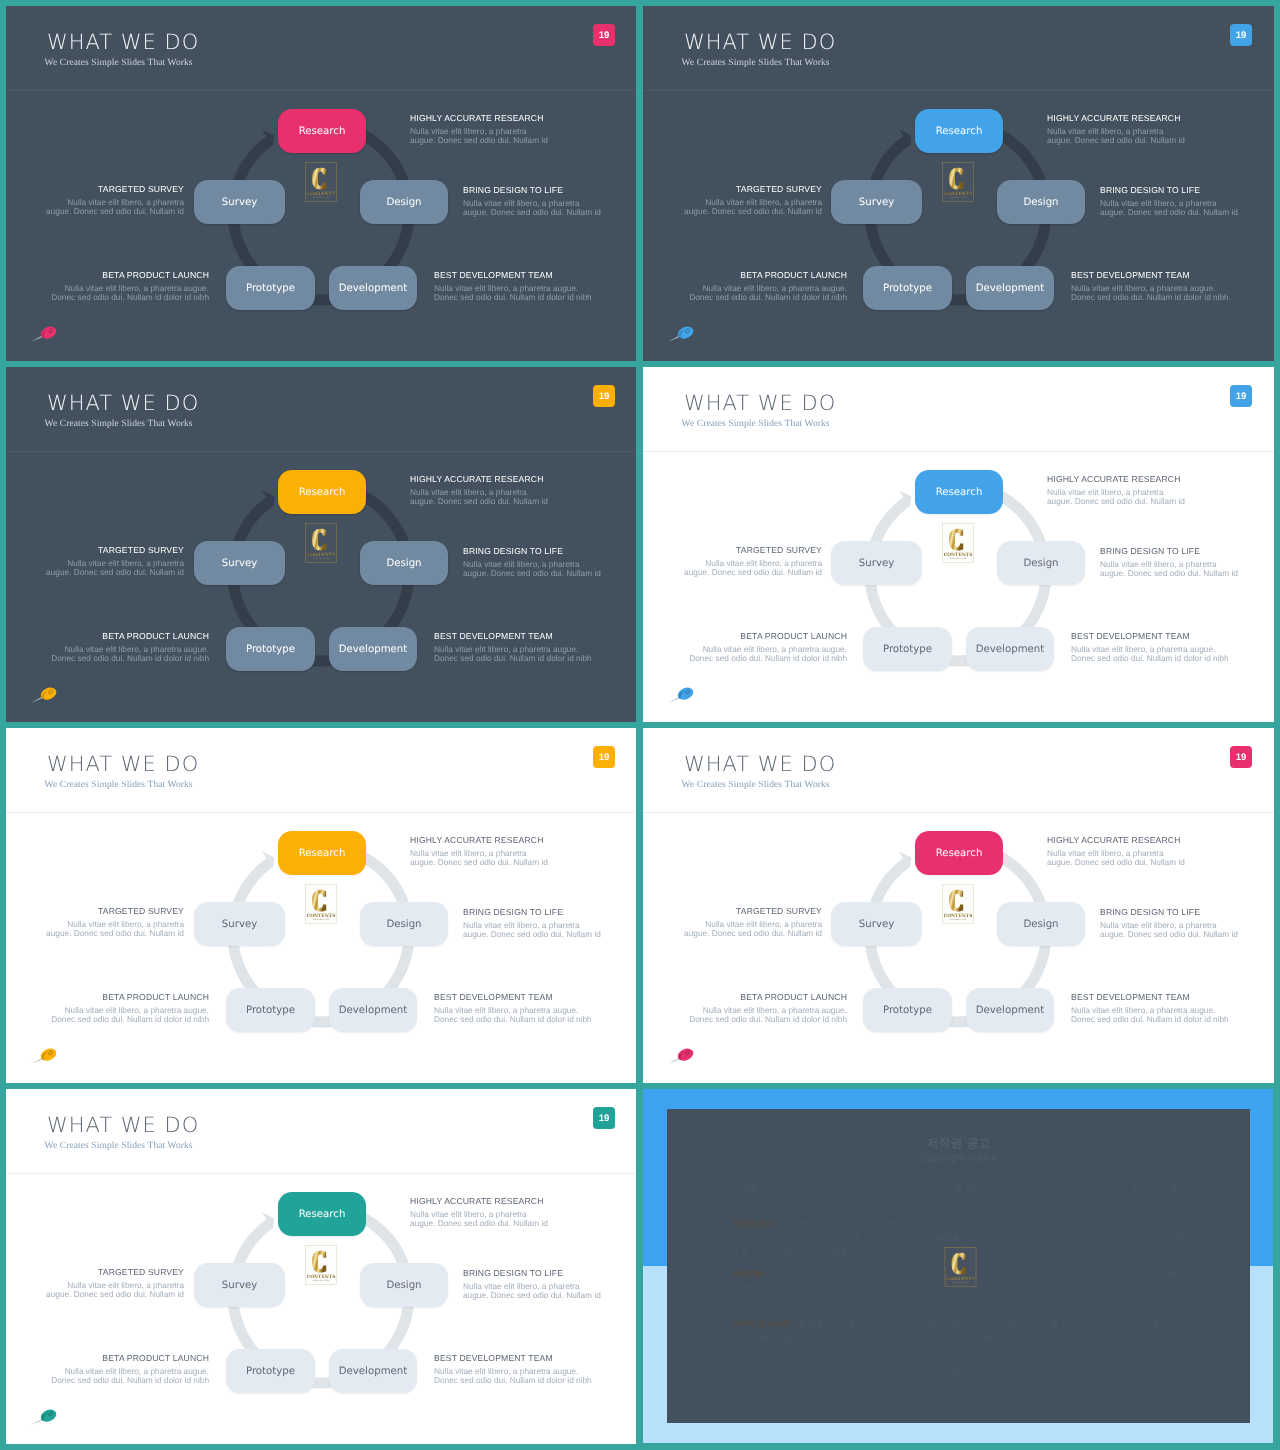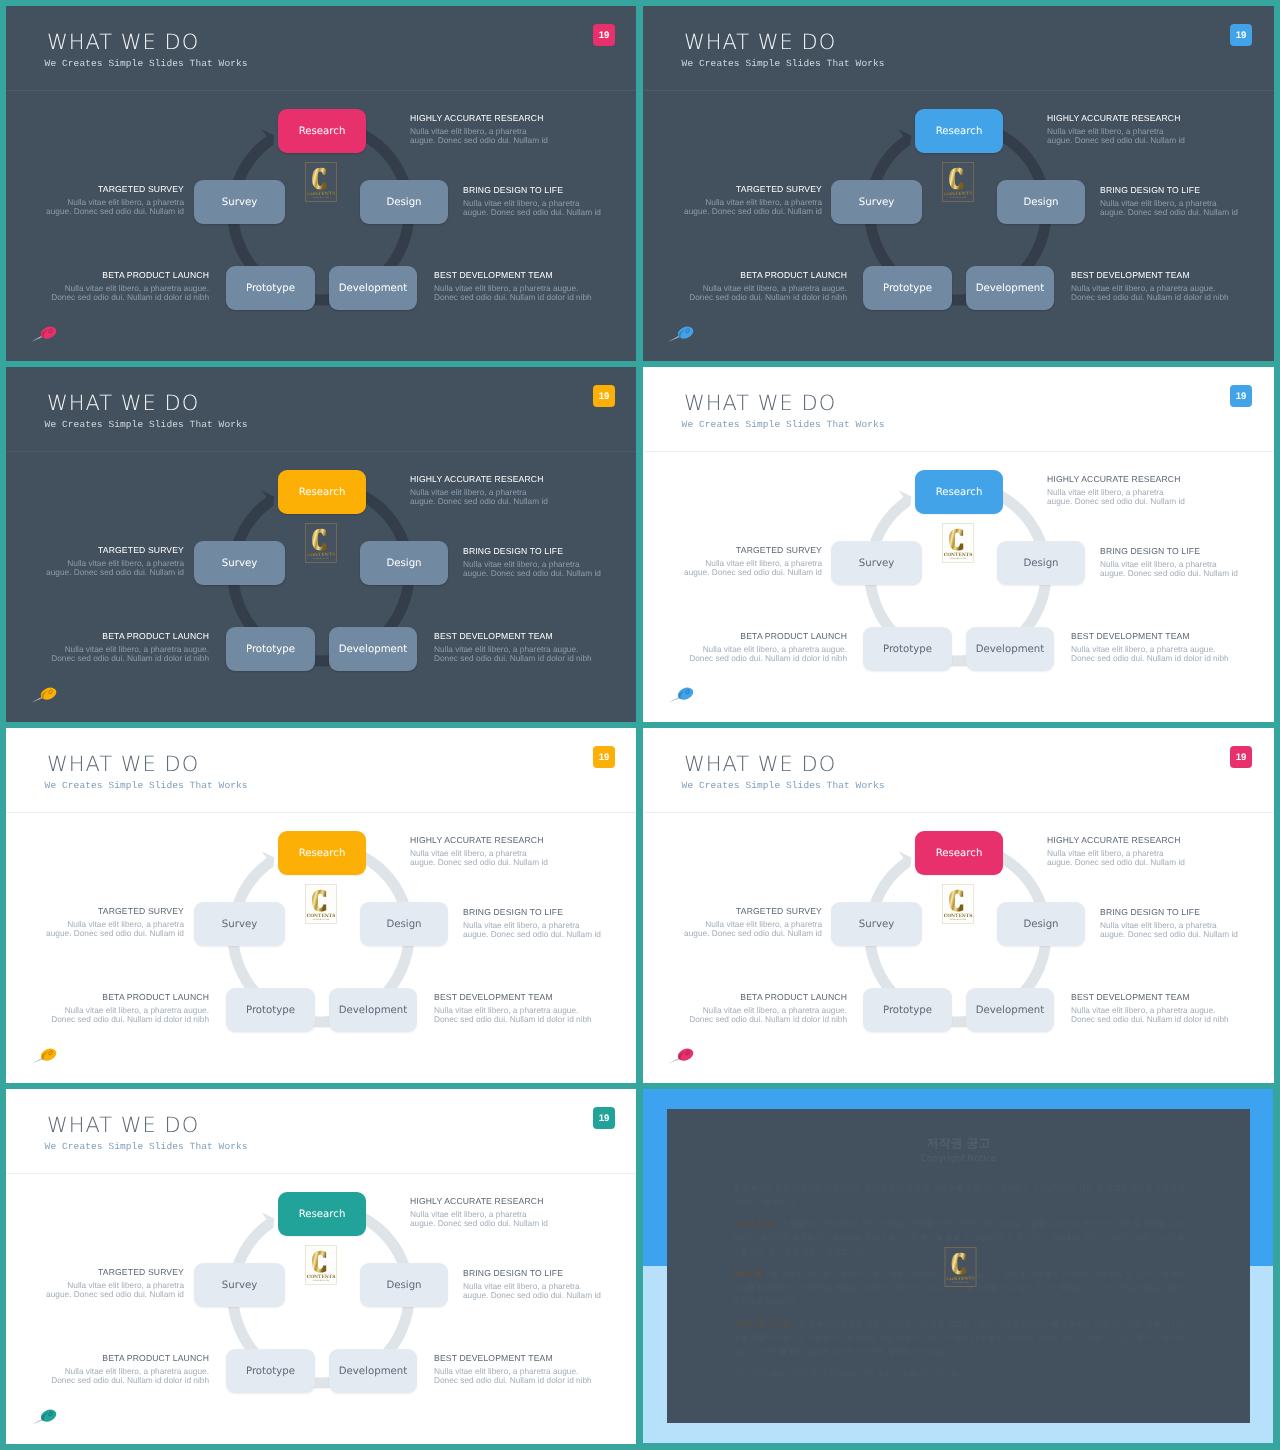--- a/index.html
+++ b/index.html
@@ -8,25 +8,25 @@
 .grid{position:relative;width:1280px;height:1450px;background:#35a59d;}
 .slide{position:absolute;overflow:hidden;}
 .slide.dark{background:#43505d;}
 .slide.light{background:#ffffff;}
 .hdr-rule{position:absolute;left:0;width:100%;height:1px;}
 .dark .hdr-rule{background:#4e5a68;}
 .light .hdr-rule{background:#eceef0;}
 .title{position:absolute;font-weight:300;white-space:nowrap;font-family:"DejaVu Sans",sans-serif;}
 .dark .title{color:#f4f6f8;}
 .light .title{color:#5c6774;}
-.subtitle{position:absolute;white-space:nowrap;font-family:Liberation Mono, monospace;}
+.subtitle{position:absolute;white-space:nowrap;font-family:Liberation Serif, serif;}
 .dark .subtitle{color:#cfd6dd;}
 .light .subtitle{color:#83a0bb;}
 .badge{position:absolute;border-radius:3px;color:#fff;font-size:8px;font-weight:bold;display:flex;align-items:center;justify-content:center;font-family:"Liberation Sans",sans-serif;}
-.box{position:absolute;border-radius:9px;display:flex;align-items:center;justify-content:center;font-family:"DejaVu Sans",sans-serif;white-space:nowrap;}
+.box{position:absolute;border-radius:14px;display:flex;align-items:center;justify-content:center;font-family:"DejaVu Sans",sans-serif;white-space:nowrap;}
 .dark .box{background:#728aa1;color:#ffffff;box-shadow:0 1px 2px rgba(0,0,0,.16);}
 .light .box{background:#e4eaf1;color:#5e6a78;box-shadow:0 1px 2px rgba(0,0,0,.07);}
 .box.accent{color:#ffffff;}
 .cap{position:absolute;}
 .cap .h{font-family:"Liberation Sans",sans-serif;white-space:nowrap;}
 .cap .p{font-family:"Liberation Sans",sans-serif;white-space:nowrap;}
 .dark .cap .h{color:#ffffff;}
 .dark .cap .p{color:#8e9baa;}
 .light .cap .h{color:#5c6674;}
 .light .cap .p{color:#a3aeba;}

